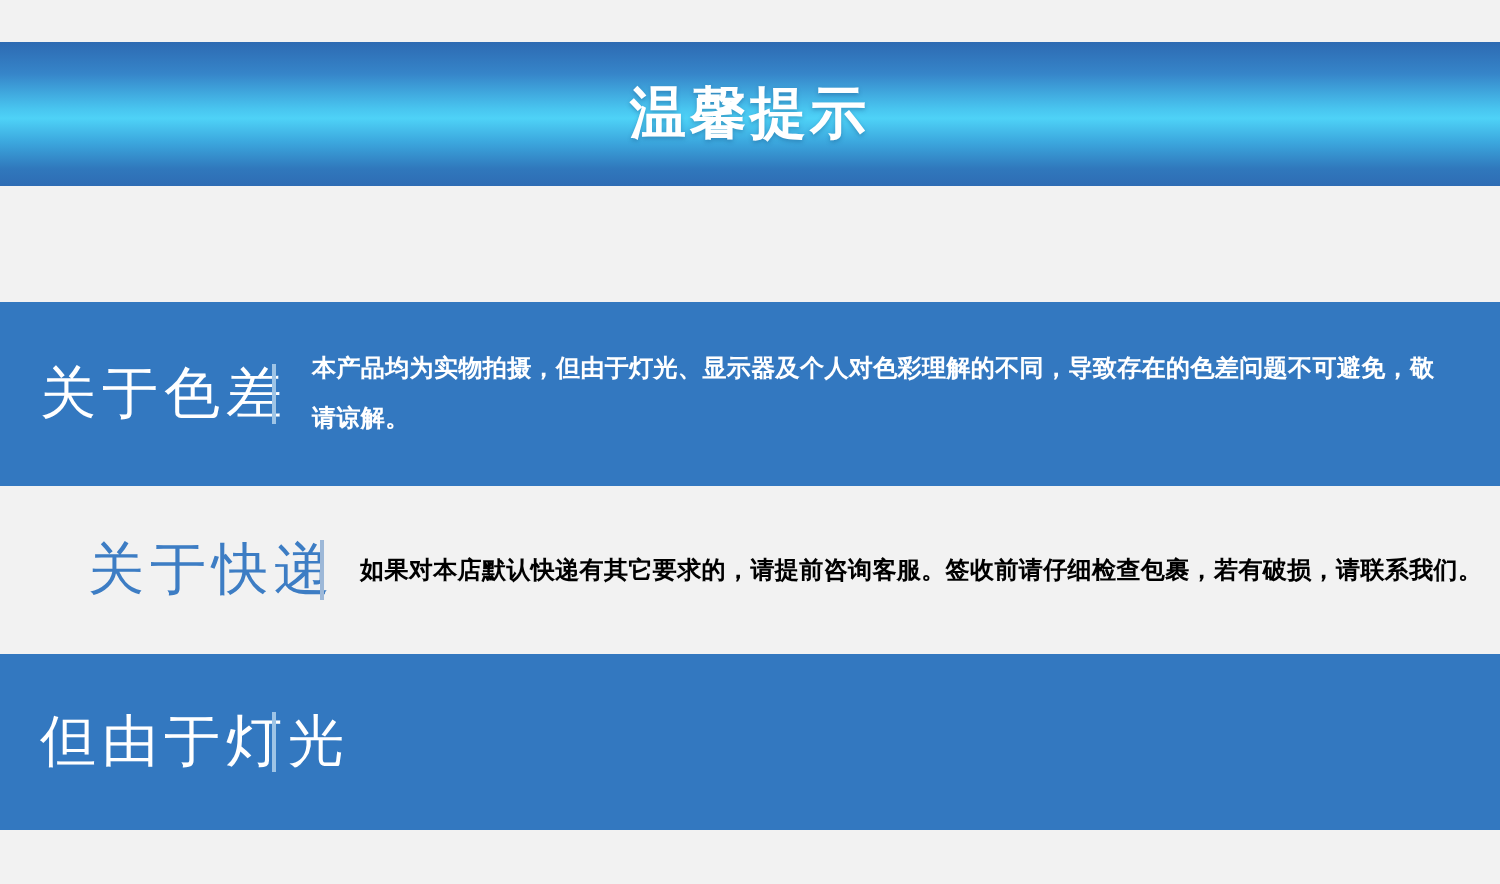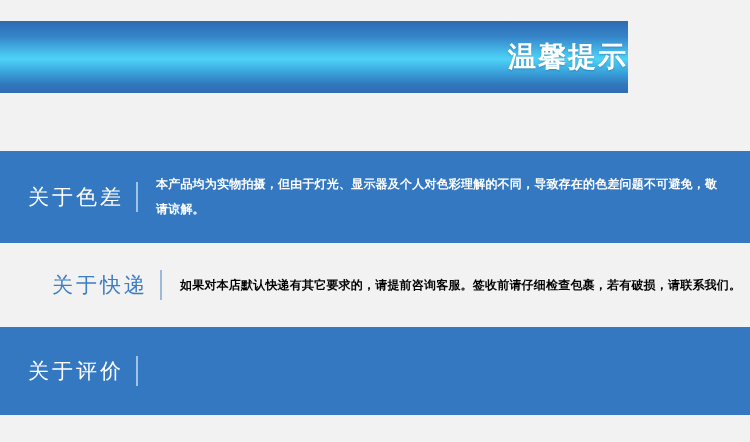--- a/index.html
+++ b/index.html
@@ -18,33 +18,33 @@
     width: 750px;
     height: 442px;
     background: #f2f2f2;
   }
 
   
   .banner {
     position: absolute;
     left: 0;
     top: 21px;
-    width: 628px;
+    width: 750px;
     height: 72px;
     background: linear-gradient(to bottom,
         #2d6ab2 0%,
         #3685c9 22%,
         #48c4ef 46%,
         #4ed2f7 53%,
         #3ba6dd 70%,
         #3078bc 88%,
         #2e6cb4 100%);
     display: flex;
     align-items: center;
-    justify-content: flex-end;
+    justify-content: center;
   }
   .banner-title {
     color: #ffffff;
     font-size: 28px;
     font-weight: bold;
     letter-spacing: 2px;
     line-height: 1;
     text-shadow: 0 1px 2px rgba(20,70,120,0.35);
   }
 
@@ -66,21 +66,21 @@
   }
 
   .sec-1 { top: 151px; height: 92px; }
   .sec-2 { top: 243px; height: 84px; }
   .sec-3 { top: 327px; height: 88px; }
 
   .sec-heading {
     width: 132px;
     flex: 0 0 132px;
     text-align: center;
-    font-size: 21px;
+    font-size: 28px;
     font-weight: normal;
     letter-spacing: 3px;
     padding-left: 20px;
     box-sizing: border-box;
     white-space: nowrap;
   }
   .section.dark .sec-heading { color: #ffffff; }
   .section.light .sec-heading { color: #3d7dc4; }
 
   .sec-divider {
@@ -118,17 +118,17 @@
     <div class="sec-body">本产品均为实物拍摄，但由于灯光、显示器及个人对色彩理解的不同，导致存在的色差问题不可避免，敬请谅解。</div>
   </div>
 
   <div class="section light sec-2">
     <div class="sec-heading">关于快递</div>
     <div class="sec-divider"></div>
     <div class="sec-body">如果对本店默认快递有其它要求的，请提前咨询客服。签收前请仔细检查包裹，若有破损，请联系我们。</div>
   </div>
 
   <div class="section dark sec-3">
-    <div class="sec-heading">关于评价</div>
+    <div class="sec-heading">但由于灯光</div>
     <div class="sec-divider"></div>
   </div>
 
 </div>
 
 </body></html>

